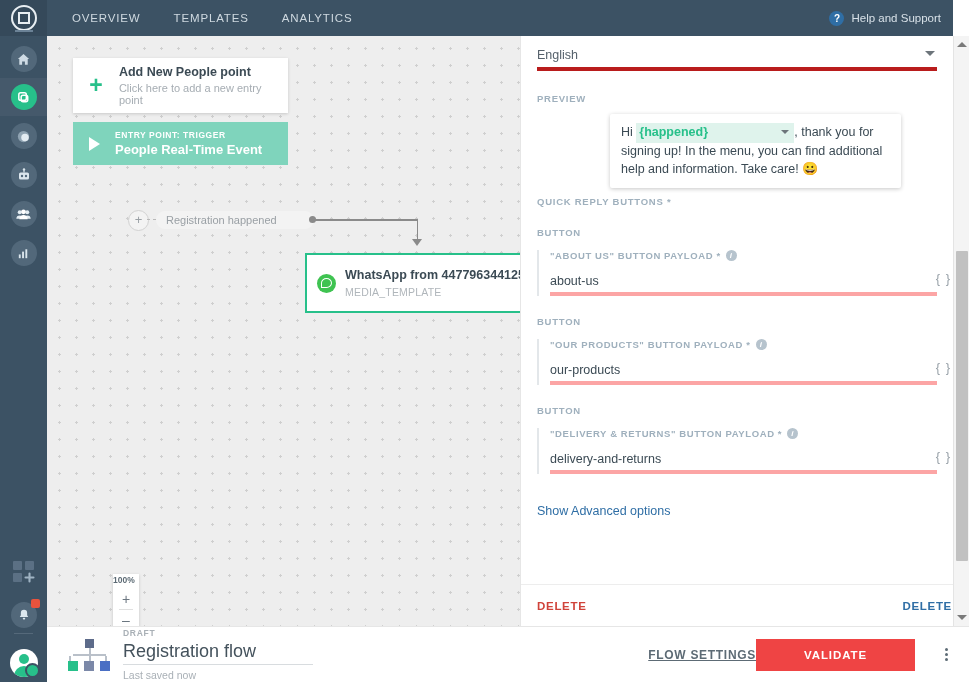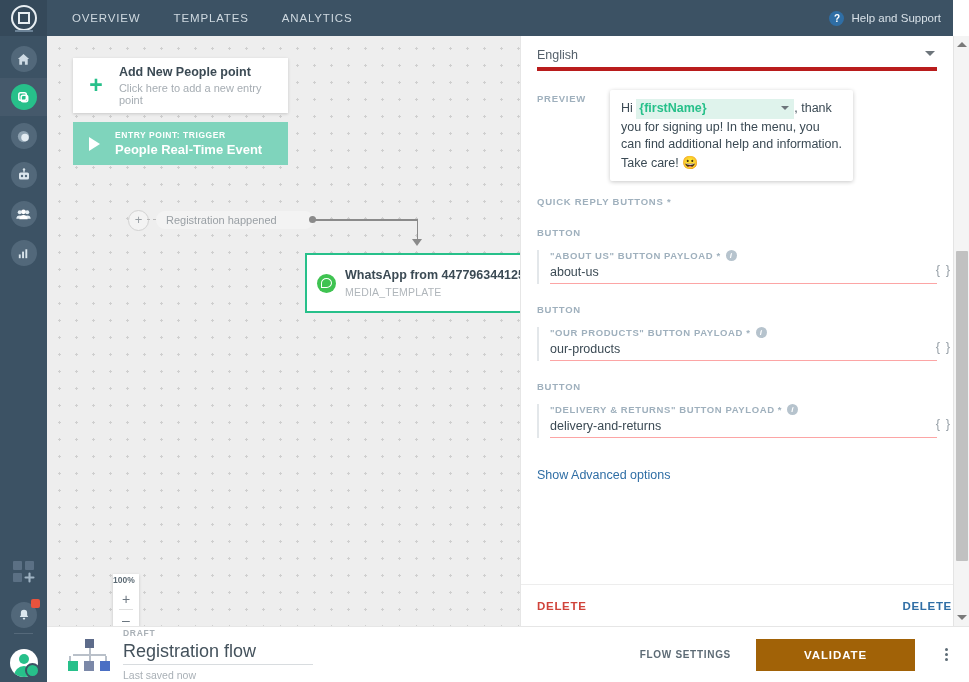--- a/index.html
+++ b/index.html
@@ -153,42 +153,42 @@
   }
   .select-row .val{font-size:12.5px;color:#55616b;}
   .caret{
     position:absolute;right:2px;top:9px;width:0;height:0;
     border-left:5px solid transparent;border-right:5px solid transparent;border-top:5px solid #6d757b;
   }
   .sec-label{font-size:9.5px;font-weight:bold;letter-spacing:.75px;color:#9fb0bd;margin-top:22px;}
   .sec-label.tight{margin-top:20px;}
 
   .bubble{
-    position:absolute;left:89px;top:54px;width:243px;background:#fff;
+    position:absolute;left:89px;top:78px;width:291px;background:#fff;
     box-shadow:0 1px 4px rgba(0,0,0,.22);border-radius:2px;padding:9px 11px;box-sizing:border-box;
     font-size:12.5px;color:#3b4a54;line-height:17.5px;
   }
   .var{
     display:inline-flex;align-items:center;background:#dff3ec;color:#27c08a;font-weight:bold;
     padding:1px 3px;position:relative;min-width:152px;
   }
   .var .vcaret{
     position:absolute;right:5px;top:7px;width:0;height:0;
     border-left:4.5px solid transparent;border-right:4.5px solid transparent;border-top:4.5px solid #6d757b;
   }
   .emoji{font-size:13px;}
 
   .field{position:relative;margin-top:12px;padding-left:11px;border-left:2px solid #e3e7ea;}
   .field .flabel{font-size:9.5px;font-weight:bold;letter-spacing:.6px;color:#9fb0bd;display:flex;align-items:center;}
   .info-ico{
     display:inline-block;width:11px;height:11px;border-radius:50%;background:#b6c3cd;color:#fff;
     font-size:8px;line-height:11px;text-align:center;margin-left:5px;font-weight:bold;font-style:italic;
   }
   .field .finput{
-    height:22px;border-bottom:1px solid #fca5a5;position:relative;
+    margin-top:9px;height:22px;border-bottom:4px solid #fca5a5;position:relative;
     display:flex;
   }
   .field .finput input{
     border:0;outline:0;background:transparent;font-family:inherit;font-size:12.5px;color:#3b4a54;
     width:355px;padding:0;
   }
   .braces{position:absolute;right:-14px;top:1px;font-size:13px;color:#9aa3aa;cursor:pointer;letter-spacing:1px;}
 
   .adv-link{margin-top:30px;font-size:12.5px;color:#2f6ea5;cursor:pointer;}
 
@@ -223,23 +223,23 @@
   .flow-ico .b2{position:absolute;left:17px;top:23px;width:10px;height:10px;background:#7b88a8;}
   .flow-ico .b3{position:absolute;left:33px;top:23px;width:10px;height:10px;background:#4a6fc4;}
   .flow-meta{margin-left:12px;}
   .flow-meta .draft{font-size:8.5px;font-weight:bold;letter-spacing:.7px;color:#a9b0b6;}
   .flow-name{
     font-size:18px;color:#44525c;border:0;outline:0;background:transparent;font-family:inherit;
     border-bottom:1px solid #d8dcdf;width:190px;padding:1px 0 2px;margin-top:2px;display:block;
   }
   .flow-meta .saved{font-size:10.5px;color:#a9b0b6;margin-top:4px;}
   .bottom-actions{margin-left:auto;display:flex;align-items:center;padding-right:14px;}
-  .flow-settings{font-size:10px;font-weight:bold;letter-spacing:.7px;color:#5d6b75;cursor:pointer;margin-right:25px;}
+  .flow-settings{font-size:12px;font-weight:bold;letter-spacing:.7px;color:#5d6b75;cursor:pointer;text-decoration:underline;}
   .btn-validate{
-    background:#a16207;color:#fff;font-size:11.5px;font-weight:bold;letter-spacing:.9px;
+    background:#ef4444;color:#fff;font-size:11.5px;font-weight:bold;letter-spacing:.9px;
     border:0;padding:10px 48px;cursor:pointer;font-family:inherit;
   }
   .kebab{margin-left:22px;width:18px;text-align:center;cursor:pointer;color:#5d6b75;font-size:15px;line-height:8px;}
   .kebab i{display:block;width:3px;height:3px;border-radius:50%;background:#5d6b75;margin:2px auto;}
 </style>
 </head>
 <body>
 
 <div class="app">
 
@@ -403,21 +403,21 @@
 
       <div class="select-row">
         <span class="val">English</span>
         <span class="caret"></span>
       </div>
 
       <div class="sec-label">PREVIEW</div>
 
       <div class="bubble">
         <span>Hi </span><span class="var">
-            <span>{firstName}</span>
+            <span>{happened}</span>
             <span class="vcaret"></span>
           </span><span>, thank you for signing up! In the menu, you can find additional help and information. Take care! </span><span class="emoji">😀</span>
       </div>
 
       <div class="sec-label" style="margin-top:92px">QUICK REPLY BUTTONS *</div>
 
       <div class="sec-label tight">BUTTON</div>
       <div class="field">
         <div class="flabel">
           <span>"ABOUT US" BUTTON PAYLOAD *</span>

